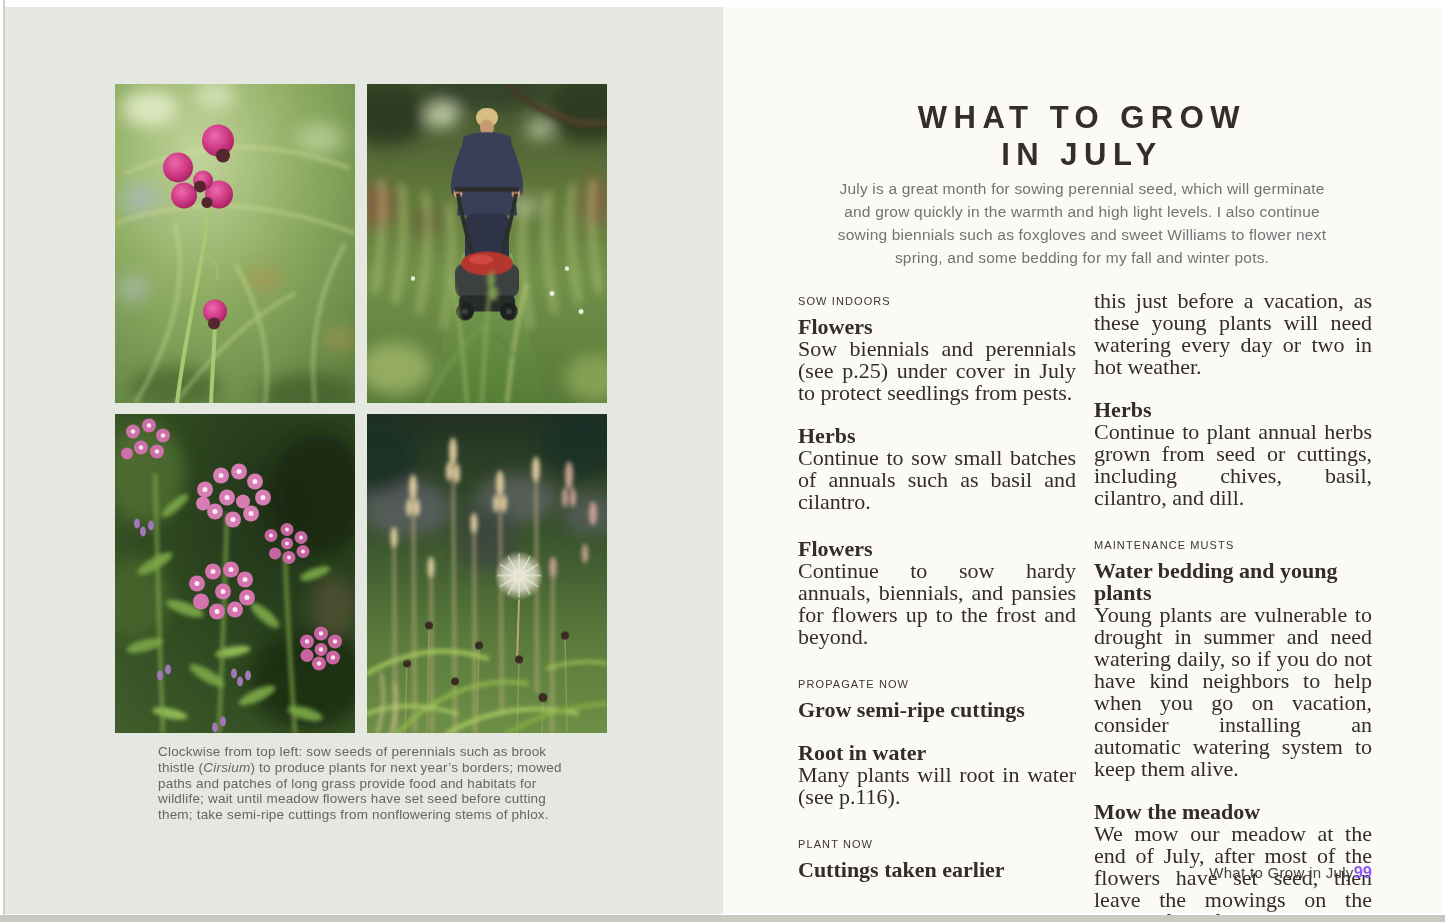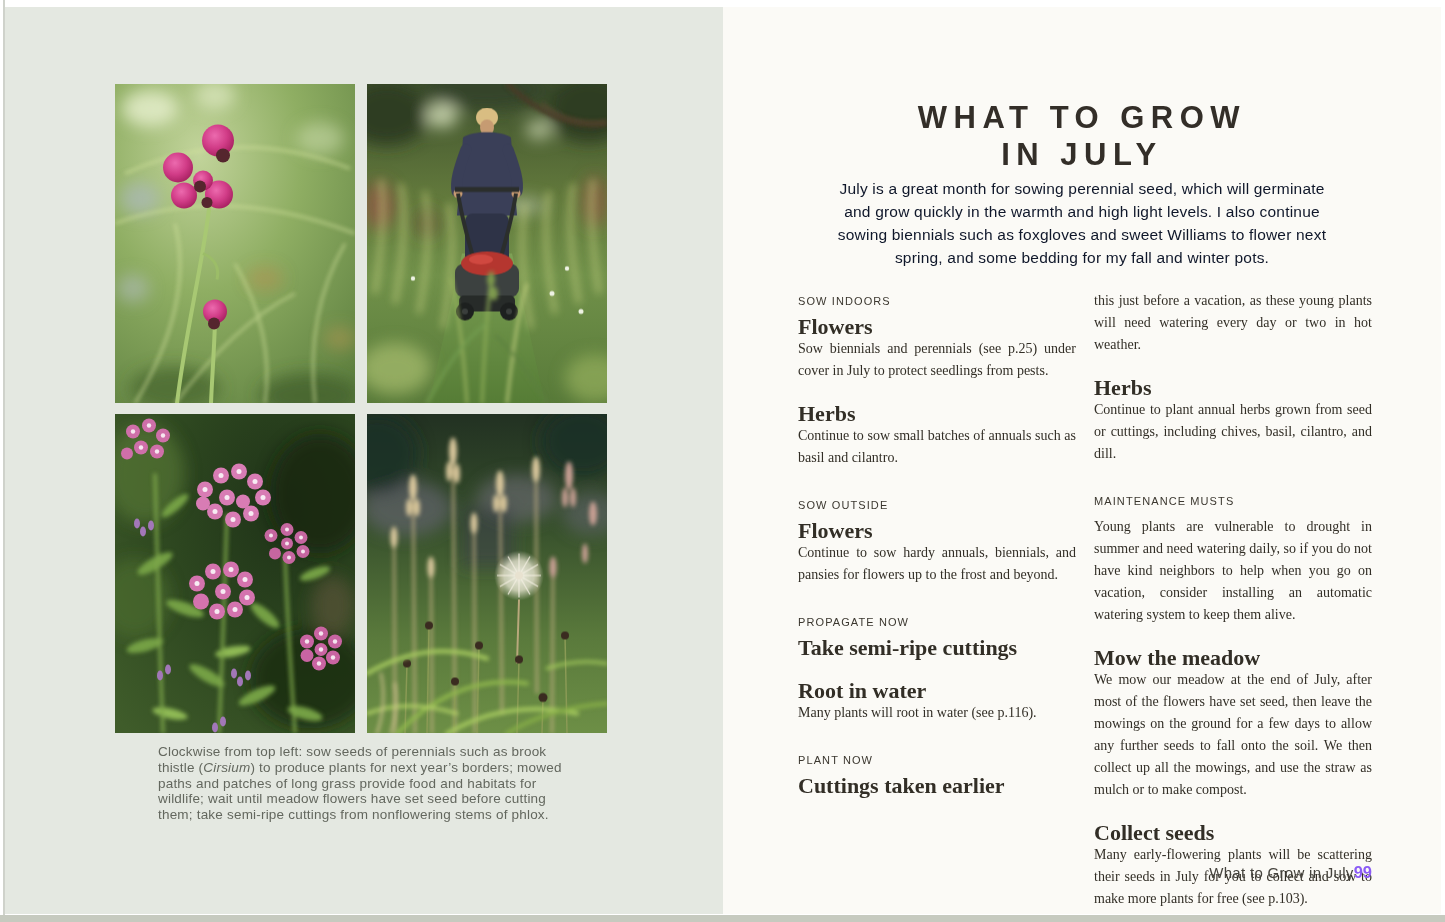--- a/index.html
+++ b/index.html
@@ -18,33 +18,33 @@
   .photo-3{left:110px;top:407px;}
   .photo-4{left:362px;top:407px;}
   .caption{position:absolute;left:0;right:0;top:737px;margin:0 auto;width:412px;
            text-align:left;font-size:13.5px;line-height:15.8px;color:#63675e;letter-spacing:.2px;}
   .caption i{font-style:italic;}
 
   
   .title{position:absolute;left:0;right:0;top:71px;text-align:center;
          font-weight:bold;font-size:31px;line-height:37px;letter-spacing:6.5px;color:#332e28;}
   .intro{position:absolute;left:0;right:0;top:170px;margin:0 auto;width:508px;text-align:center;
-         font-size:15.5px;line-height:23px;color:#0f172a;letter-spacing:.2px;}
+         font-size:15.5px;line-height:23px;color:#737373;letter-spacing:.2px;}
   .col{position:absolute;top:283px;width:278px;color:#322e26;}
   .col-left{left:75px;}
   .col-right{left:371px;}
   .sec{margin-bottom:25px;}
   .sec-heading{margin:0 0 4px 0;font-family:"Liberation Sans",sans-serif;font-weight:normal;
                font-size:11px;line-height:22px;letter-spacing:1.1px;color:#3b372f;}
   .sec-heading:empty{display:none;}
   .entry{margin-bottom:21px;}
   .entry:last-child{margin-bottom:0;}
   .sub{margin:0;font-family:"Liberation Serif",serif;font-weight:bold;font-size:22px;line-height:22px;}
   .sub:empty{display:none;}
-  .body{margin:0;font-family:"Liberation Serif",serif;font-size:14px;line-height:22px;
+  .body{margin:0;font-family:"Liberation Serif",serif;font-size:22px;line-height:22px;
         text-align:justify;text-justify:inter-word;}
   .footer{position:absolute;top:856px;right:69px;display:flex;align-items:baseline;}
   .footer-label{font-size:15px;color:#45433d;letter-spacing:.3px;}
   .page-number{font-size:16.5px;font-weight:bold;color:#8b5cf6;}
 </style>
 </head>
 <body>
 
 <div class="spread">
 
@@ -486,31 +486,30 @@
           <h4 class="sub">Flowers</h4>
           <p class="body">Sow biennials and perennials (see p.25) under cover in July to protect seedlings from pests.</p>
         </div>
         <div class="entry">
           <h4 class="sub">Herbs</h4>
           <p class="body">Continue to sow small batches of annuals such as basil and cilantro.</p>
         </div>
       </section>
 
       <section class="sec">
-        <h3 class="sec-heading">SOW OUTSIDE</h3>
         <div class="entry">
           <h4 class="sub">Flowers</h4>
           <p class="body">Continue to sow hardy annuals, biennials, and pansies for flowers up to the frost and beyond.</p>
         </div>
       </section>
 
       <section class="sec">
         <h3 class="sec-heading">PROPAGATE NOW</h3>
         <div class="entry">
-          <h4 class="sub">Take semi-ripe cuttings</h4>
+          <h4 class="sub">Grow semi-ripe cuttings</h4>
         </div>
         <div class="entry">
           <h4 class="sub">Root in water</h4>
           <p class="body">Many plants will root in water (see p.116).</p>
         </div>
       </section>
 
       <section class="sec">
         <h3 class="sec-heading">PLANT NOW</h3>
         <div class="entry">
@@ -530,20 +529,21 @@
         </div>
         <div class="entry">
           <h4 class="sub">Herbs</h4>
           <p class="body">Continue to plant annual herbs grown from seed or cuttings, including chives, basil, cilantro, and dill.</p>
         </div>
       </section>
 
       <section class="sec">
         <h3 class="sec-heading">MAINTENANCE MUSTS</h3>
         <div class="entry">
+          <h4 class="sub">Water bedding and young plants</h4>
           <p class="body">Young plants are vulnerable to drought in summer and need watering daily, so if you do not have kind neighbors to help when you go on vacation, consider installing an automatic watering system to keep them alive.</p>
         </div>
         <div class="entry">
           <h4 class="sub">Mow the meadow</h4>
           <p class="body">We mow our meadow at the end of July, after most of the flowers have set seed, then leave the mowings on the ground for a few days to allow any further seeds to fall onto the soil. We then collect up all the mowings, and use the straw as mulch or to make compost.</p>
         </div>
         <div class="entry">
           <h4 class="sub">Collect seeds</h4>
           <p class="body">Many early-flowering plants will be scattering their seeds in July for you to collect and sow to make more plants for free (see p.103).</p>
         </div>

